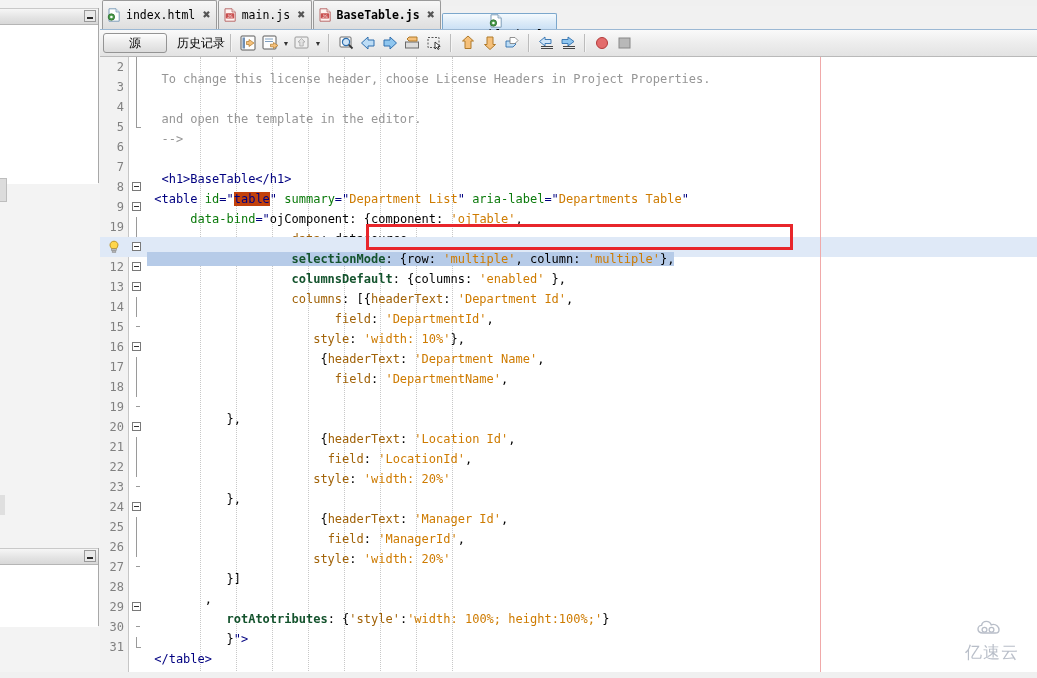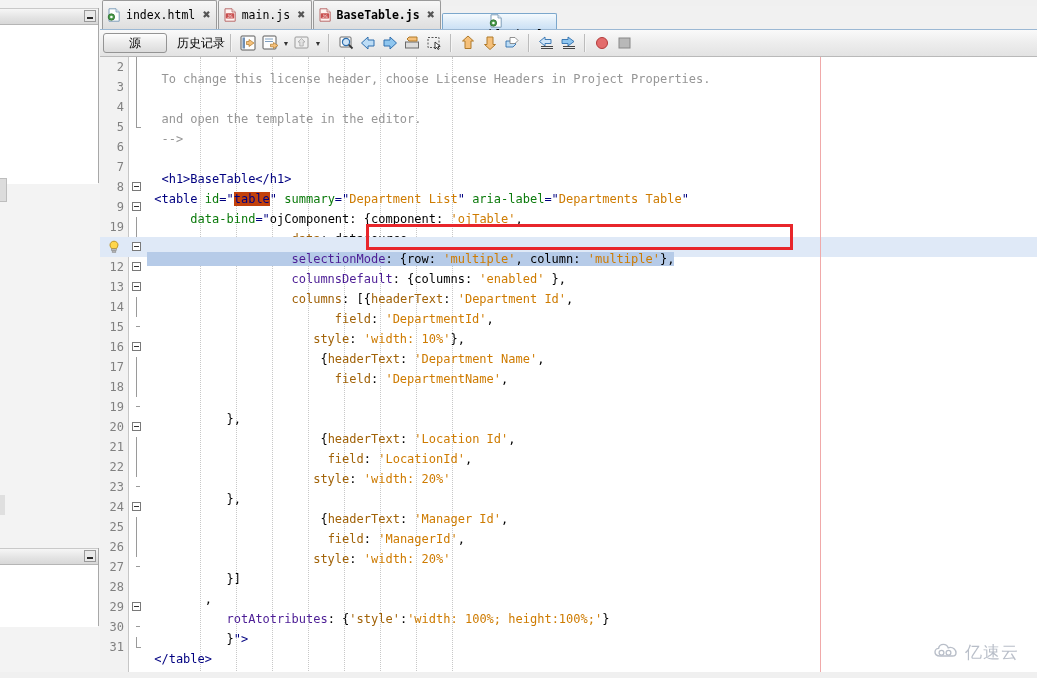--- a/index.html
+++ b/index.html
@@ -311,33 +311,34 @@
     border: 3px solid #e8262b;
     box-sizing: border-box;
     pointer-events: none;
   }
 
   
   .t-tag    { color: #000080; }
   .t-attr   { color: #0b7a0b; font-weight: normal; }
   .t-str    { color: #ce7b00; }
   .t-comment{ color: #969696; }
-  .t-key    { color: #4c1d95; font-weight: normal; }
+  .t-key    { color: #14532d; font-weight: bold; }
   .t-plain  { color: #000000; }
   .t-green  { color: #a16207; }
   .t-idhl   { color: #000080; background: #c2410c; }
 
   
   .watermark {
     position: absolute;
     right: 18px; bottom: 14px;
     display: flex;
     align-items: center;
     opacity: 0.62;
     pointer-events: none;
+    flex-direction: column;
   }
   .watermark-text {
     font-family: "DejaVu Sans", sans-serif;
     font-size: 17px;
     color: #8e97a8;
     margin-left: 4px;
     letter-spacing: 1px;
   }
   .page-bottom-strip {
     position: absolute;

